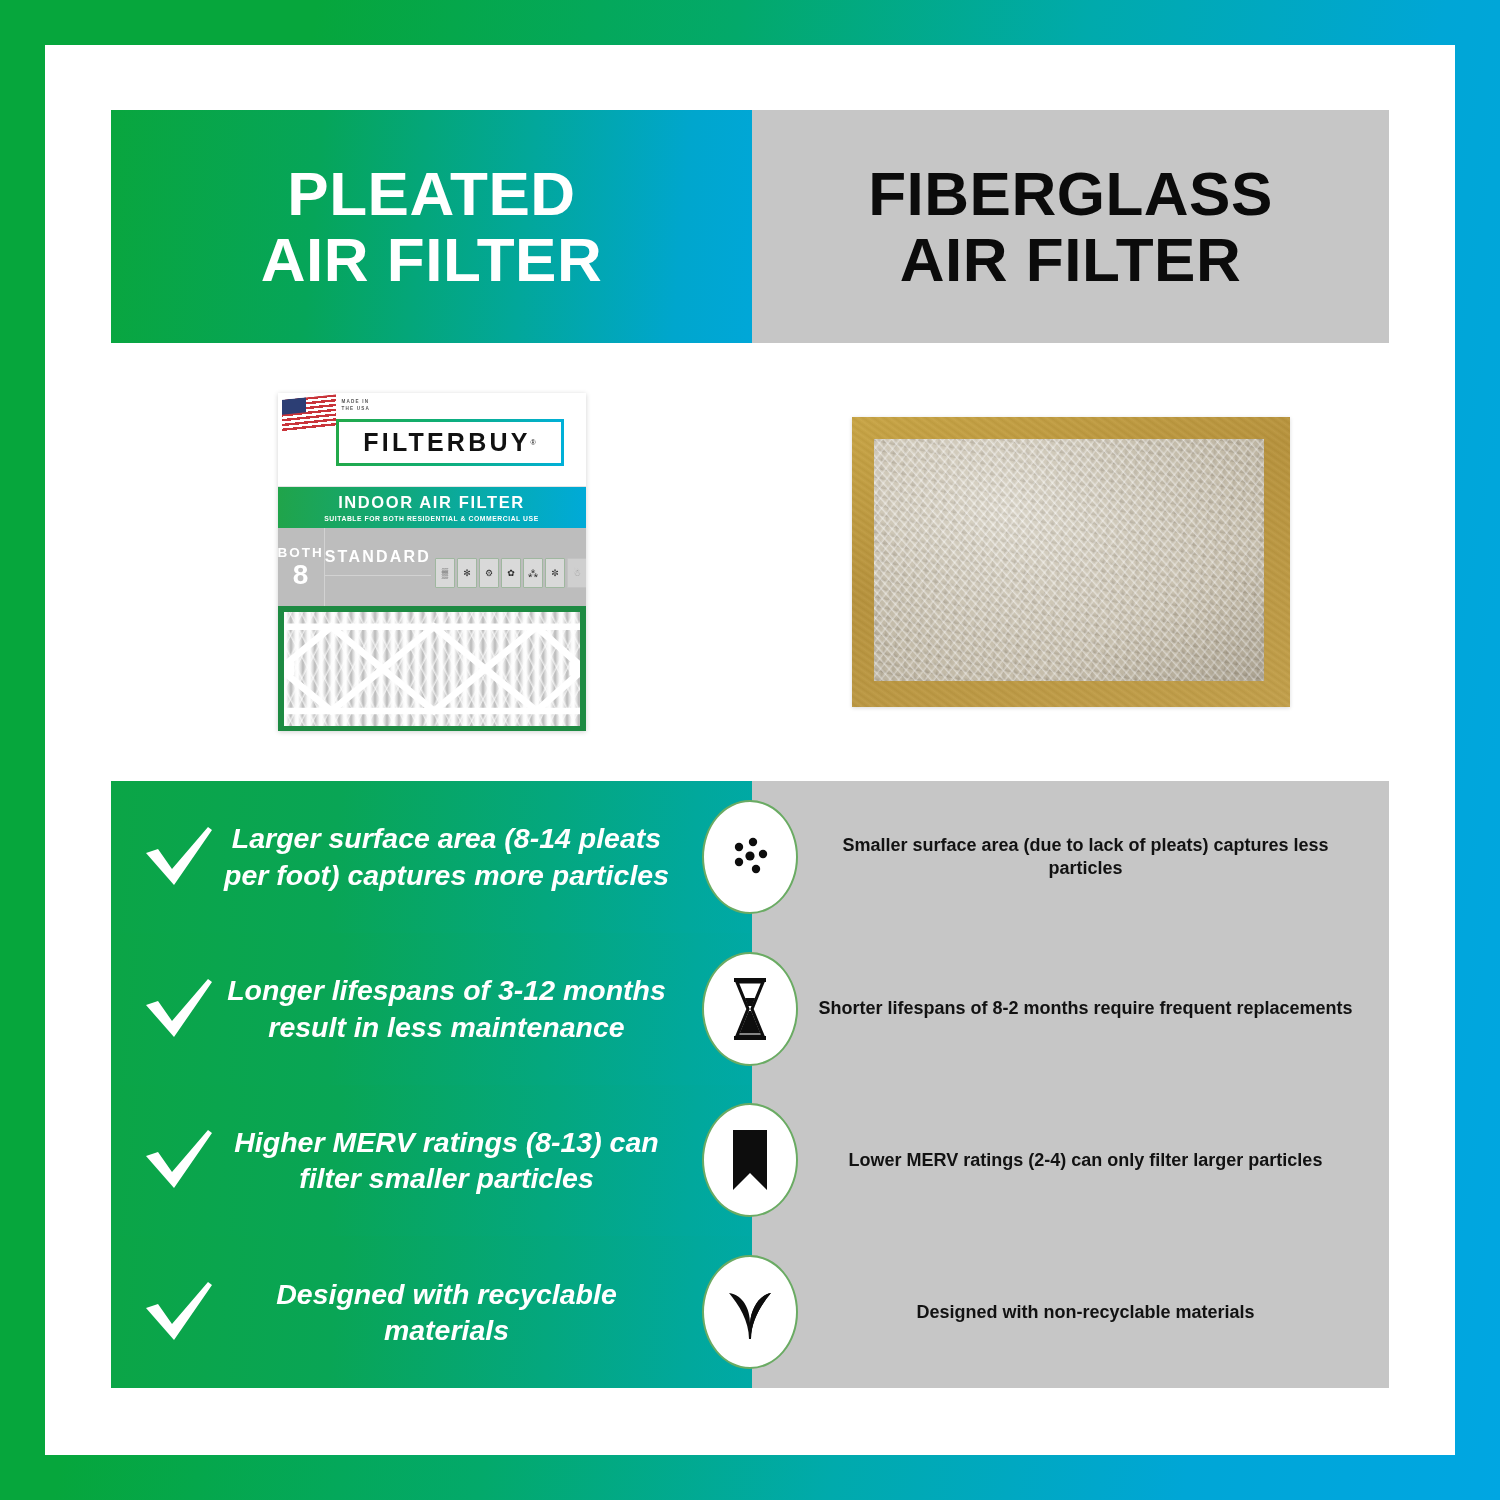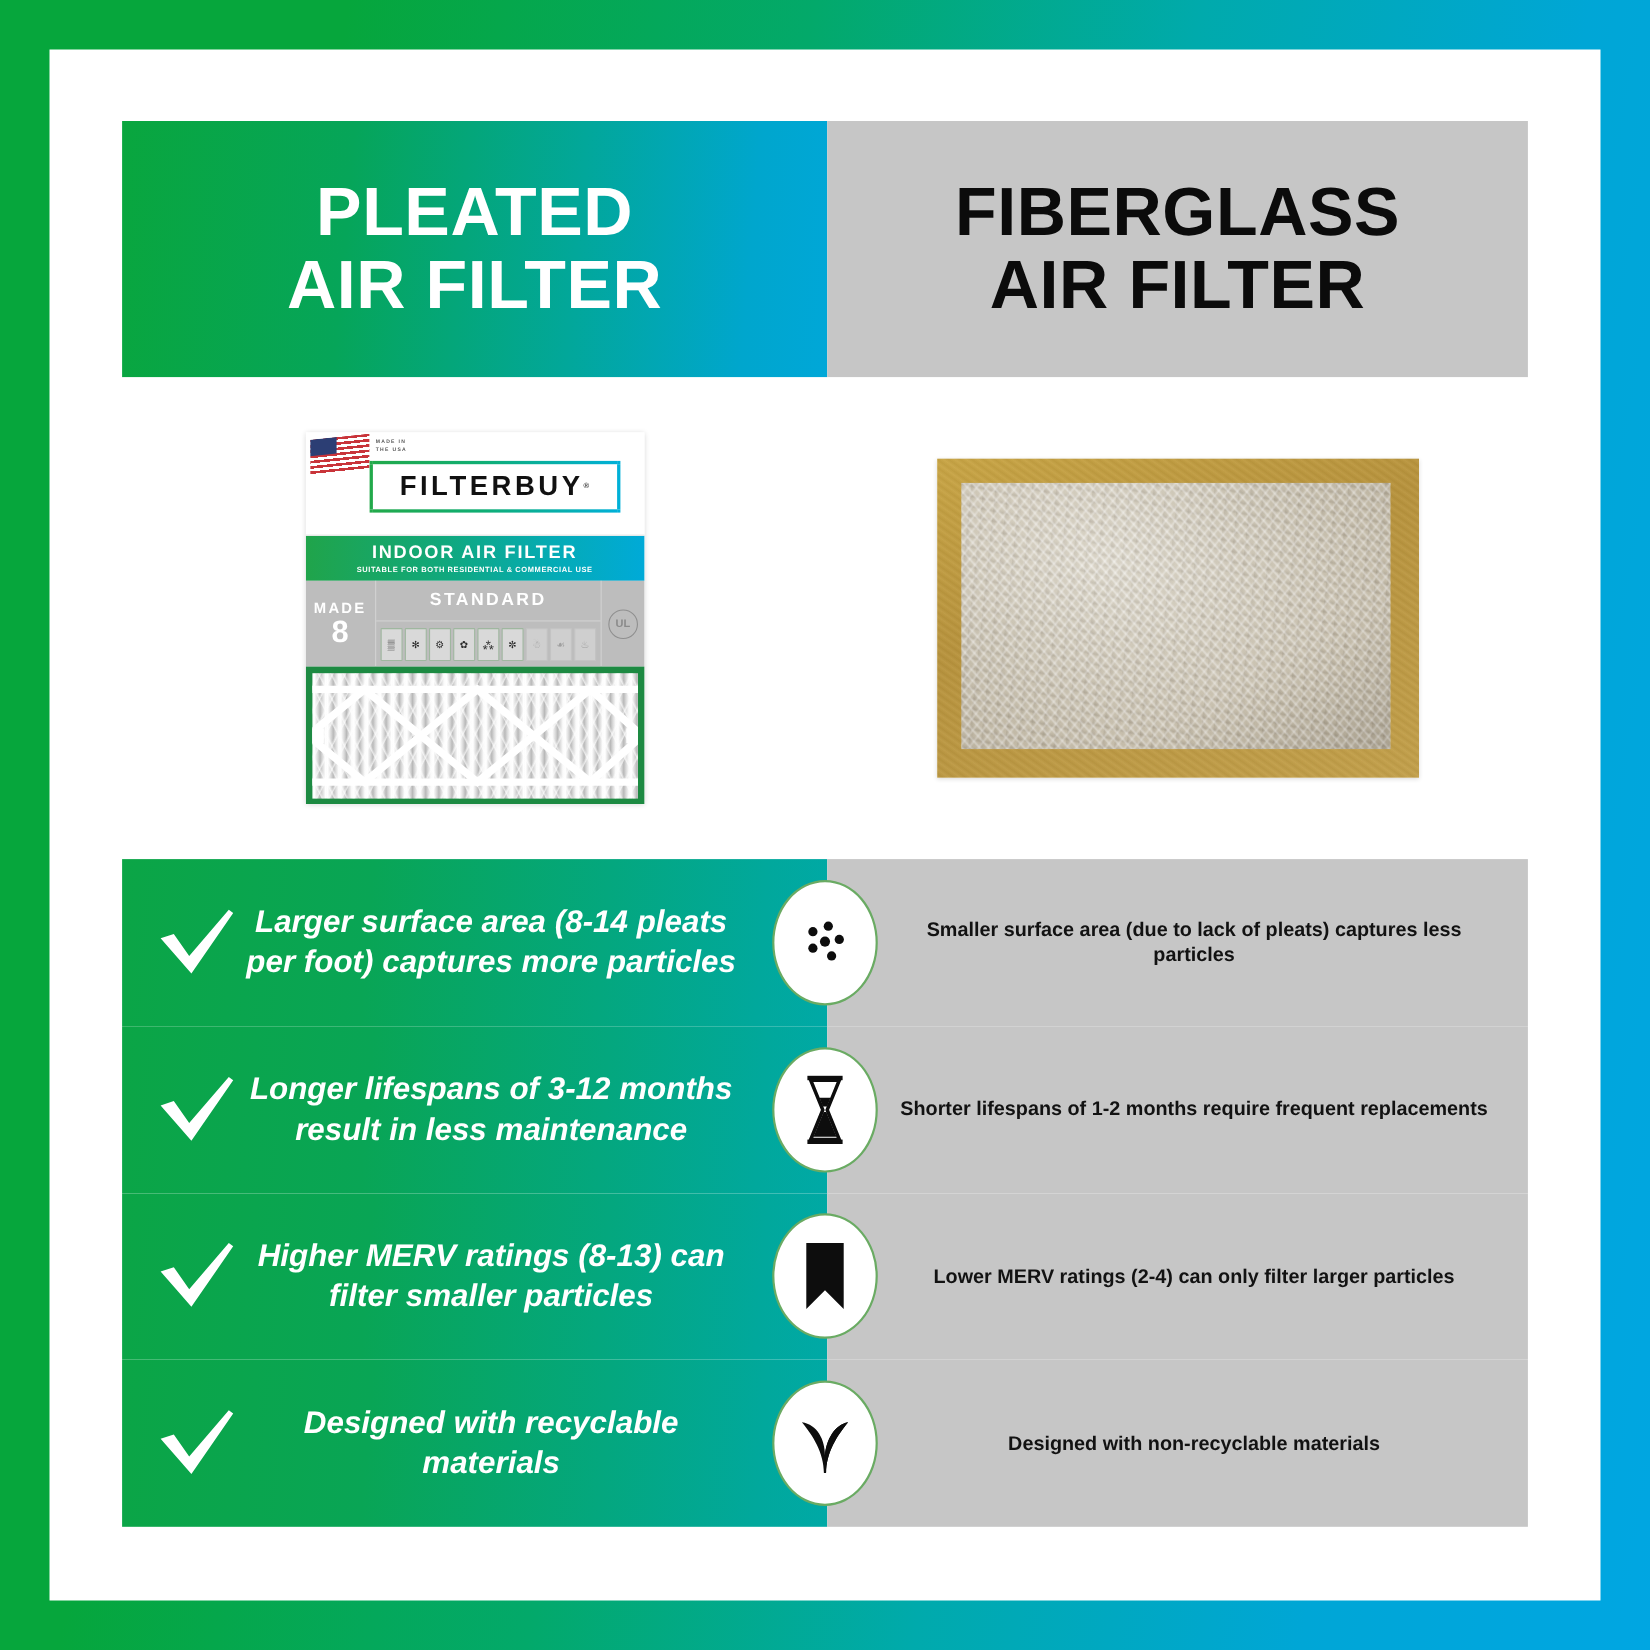--- a/index.html
+++ b/index.html
@@ -191,21 +191,22 @@
     display: flex;
     flex-direction: column;
     align-items: center;
     justify-content: center;
   }
   #merv-label { font-size: 13.5px; font-weight: 700; letter-spacing: 2px; }
   #merv-value { font-size: 28px; font-weight: 700; line-height: 1; margin-top: 1px; }
   #grade-cell {
     flex: 1;
     display: flex;
-    flex-direction: column;
+    flex-direction: row;
+    margin-top: 11px;
   }
   #grade-top {
     height: 36px;
     border-bottom: 1px solid #d2d2d2;
     display: flex;
     align-items: center;
     justify-content: center;
   }
   #grade-text {
     font-size: 16px;
@@ -432,21 +433,21 @@
             </div>
           </div>
 
           <div id="box-green-band">
             <div id="band-title">INDOOR AIR FILTER</div>
             <div id="band-sub">SUITABLE FOR BOTH RESIDENTIAL &amp; COMMERCIAL USE</div>
           </div>
 
           <div id="box-grey-area">
             <div id="merv-cell">
-              <div id="merv-label">MADE</div>
+              <div id="merv-label">BOTH</div>
               <div id="merv-value">8</div>
             </div>
             <div id="grade-cell">
               <div id="grade-top">
                 <span id="grade-text">STANDARD</span>
               </div>
               <div id="icon-strip">
                   <div class="filter-icon-cell">▒</div>
                   <div class="filter-icon-cell">✻</div>
                   <div class="filter-icon-cell">⚙</div>
@@ -523,21 +524,21 @@
         <div class="compare-row">
           <div class="cmp-left">
             <div class="check-mark">
               <svg width="74" height="64" viewBox="0 0 74 64">
       <path d="M4,28 L16,24 L30,44 L66,2 L70,5 L32,60 Z" fill="#ffffff"></path>
     </svg>
             </div>
             <div class="cmp-left-text">Longer lifespans of 3-12 months result in less maintenance</div>
           </div>
           <div class="cmp-right">
-            <div class="cmp-right-text">Shorter lifespans of 1-2 months require frequent replacements</div>
+            <div class="cmp-right-text">Shorter lifespans of 8-2 months require frequent replacements</div>
           </div>
           <div class="row-icon">
             <svg width="44" height="64" viewBox="0 0 44 64">
       <rect x="6" y="1" width="32" height="4" fill="#0d0d0d"></rect>
       <rect x="6" y="59" width="32" height="4" fill="#0d0d0d"></rect>
       <path d="M9,5 L35,5 L24,32 L35,59 L9,59 L20,32 Z" fill="none" stroke="#0d0d0d" stroke-width="3.2"></path>
       <path d="M11.5,56.5 L32.5,56.5 L23.2,34 L20.8,34 Z" fill="#0d0d0d"></path>
       <path d="M20,29 L24,29 L27,21 L17,21 Z" fill="#0d0d0d"></path>
     </svg>
           </div>

